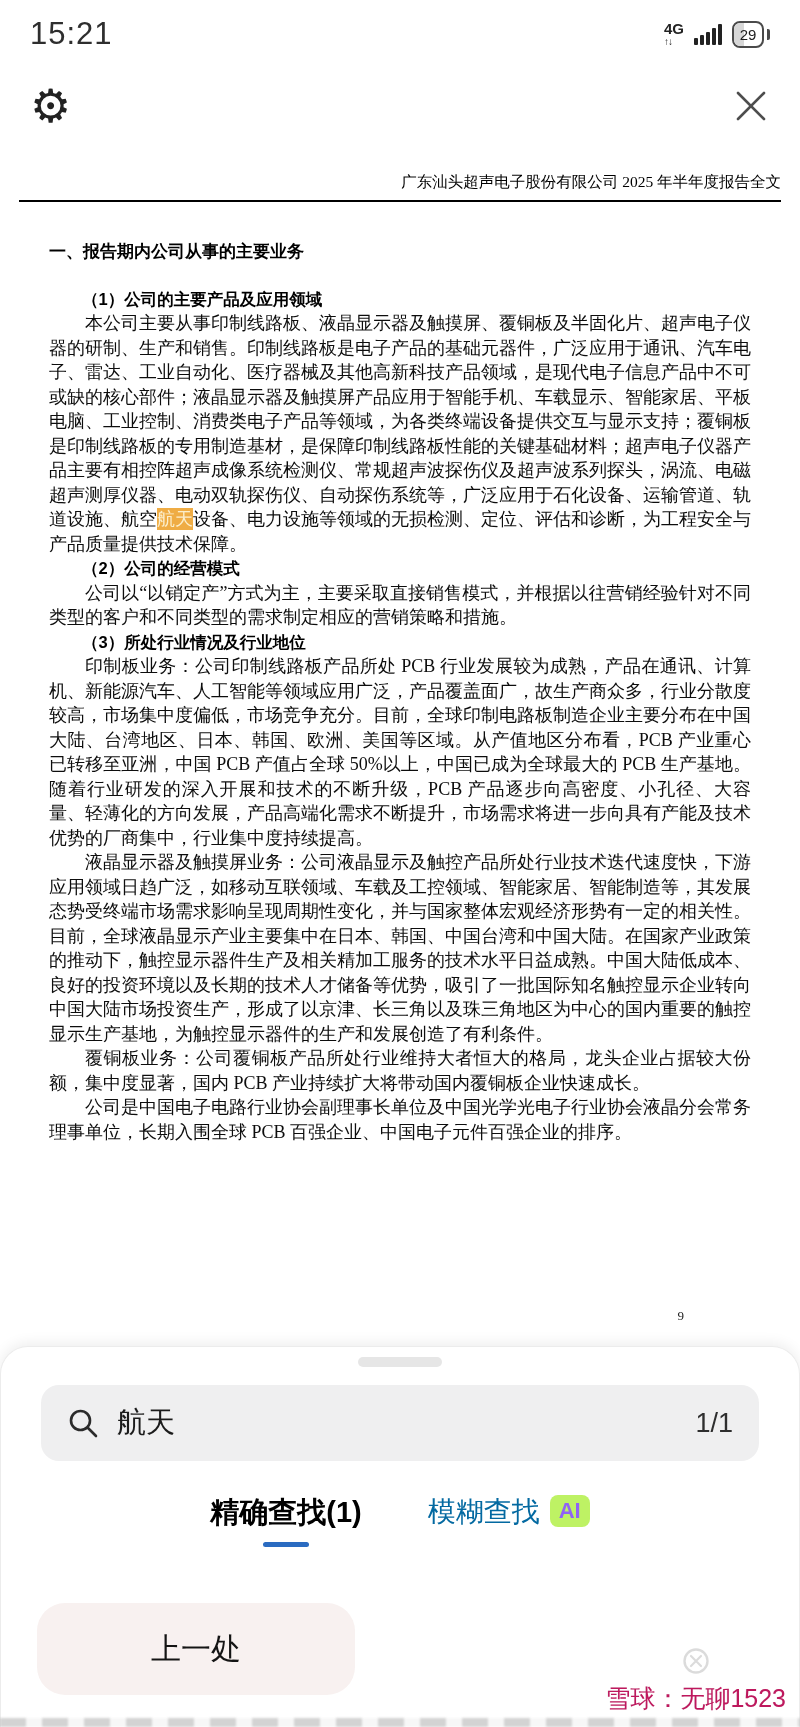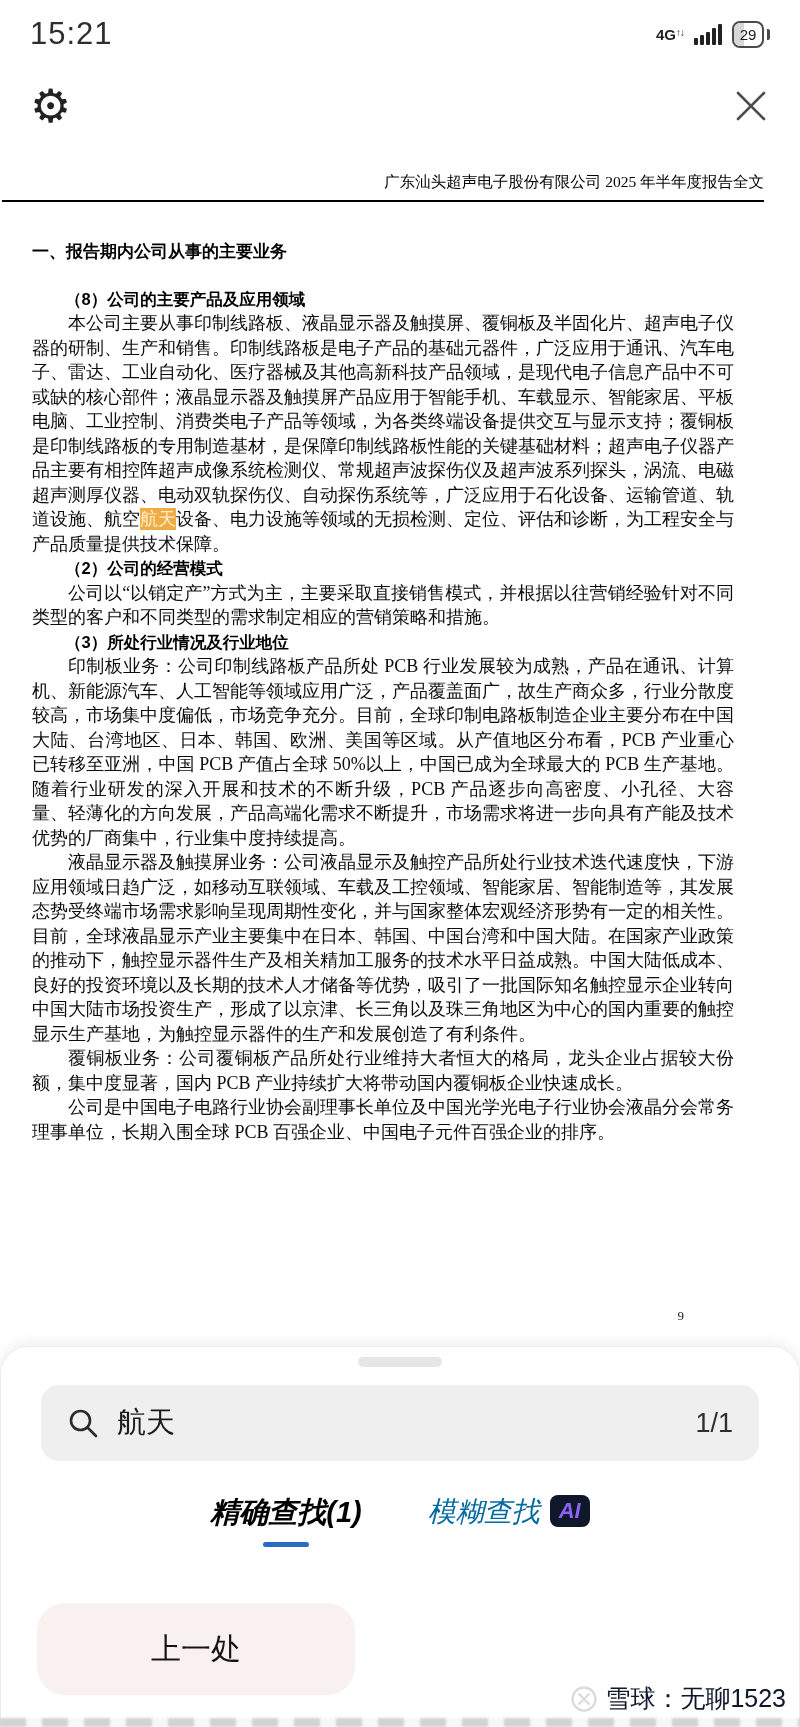--- a/index.html
+++ b/index.html
@@ -2,65 +2,65 @@
 <html><head>
 <meta charset="utf-8">
 <style>
   html,body{margin:0;padding:0;}
   body{width:800px;height:1727px;background:#ffffff;font-family:"Liberation Sans",sans-serif;position:relative;overflow:hidden;}
 
   
   .status-bar{position:absolute;top:12px;left:0;right:0;height:44px;display:flex;justify-content:space-between;align-items:center;padding:0 30px;box-sizing:border-box;gap:8px;}
   .time{font-size:31px;color:#2e2e2e;letter-spacing:1px;}
   .status-right{display:flex;align-items:center;gap:10px;}
-  .net{display:flex;flex-direction:row;align-items:flex-start;line-height:1;}
+  .net{display:flex;flex-direction:column;align-items:flex-start;line-height:1;}
   .net .g4{font-size:15px;font-weight:bold;color:#222;}
   .net .arrows{font-size:10px;color:#222;margin-top:1px;letter-spacing:-1px;}
   .bars{display:flex;align-items:flex-end;gap:2px;height:22px;}
   .bars span{width:4px;background:#222;border-radius:1px;display:block;}
   .b1{height:7px;}.b2{height:10px;}.b3{height:13px;}.b4{height:17px;}.b5{height:21px;}
   .battery{position:relative;width:32px;height:27px;border:2.5px solid #4a4a4a;border-radius:8px;display:flex;align-items:center;justify-content:center;box-sizing:border-box;background:#fff;overflow:hidden;}
   .battery .fill{position:absolute;left:0;top:0;bottom:0;width:34%;background:#d7d7d7;}
   .battery .pct{position:relative;font-size:15px;color:#1c1c1c;z-index:1;}
   .battery-nub{width:3px;height:11px;background:#4a4a4a;border-radius:0 2px 2px 0;margin-left:-7px;}
 
   
   .toolbar{position:absolute;top:76px;left:0;right:0;height:60px;display:flex;justify-content:space-between;align-items:center;padding:0 30px;box-sizing:border-box;}
   .gear{font-size:46px;color:#222;line-height:1;cursor:pointer;}
   .close-btn{width:38px;height:38px;cursor:pointer;}
 
   
-  .doc{position:absolute;top:172px;left:2px;width:762px;color:#0d0d0d;font-family:"Liberation Serif","DejaVu Serif",serif;}
+  .doc{position:absolute;top:172px;left:19px;width:762px;color:#0d0d0d;font-family:"Liberation Serif","DejaVu Serif",serif;}
   .doc-header{text-align:right;font-size:15.5px;color:#000;}
   .doc-rule{border:none;border-top:2px solid #000;margin:7px 0 0 0;}
   .doc-title{text-align:center;font-size:24px;font-weight:bold;margin-top:36px;font-family:"Liberation Sans",sans-serif;color:#000;}
   .doc-body{padding:0 30px;margin-top:38px;}
   .h-sec{font-size:17px;font-weight:bold;font-family:"Liberation Sans",sans-serif;line-height:24.5px;margin:0 0 22px 0;color:#000;}
   .h-sub{font-size:16.5px;font-weight:bold;font-family:"Liberation Sans",sans-serif;line-height:24.5px;margin:0;text-indent:2em;color:#000;}
   .para{font-size:18px;line-height:24.5px;text-align:justify;text-indent:2em;margin:0;}
   .hl{background:#efac44;color:#fbeecb;padding:1px 0;}
   .pagenum{position:absolute;top:1308px;right:116px;font-size:13px;font-family:"Liberation Serif",serif;color:#222;}
 
   
   .sheet{position:absolute;left:0;right:0;top:1346px;bottom:0;background:#ffffff;border-radius:28px 28px 0 0;border:1px solid #ececec;border-bottom:none;box-shadow:0 -3px 14px rgba(0,0,0,0.07);box-sizing:border-box;}
   .handle{width:84px;height:10px;border-radius:5px;background:#e6e6e6;margin:10px auto 0 auto;cursor:grab;}
   .searchbar{margin:18px 40px 0 40px;height:76px;border-radius:18px;background:#efeff0;display:flex;align-items:center;padding:0 26px;box-sizing:border-box;cursor:text;}
   .searchbar .query{font-size:29px;color:#1b1b1b;margin-left:18px;flex:1;}
   .searchbar .counter{font-size:27px;color:#2e2e2e;}
   .tabs{margin-top:32px;display:flex;justify-content:center;align-items:flex-start;gap:66px;}
-  .tab{cursor:pointer;text-align:center;font-style:italic;}
+  .tab{cursor:pointer;text-align:center;}
   .tab .lbl-active{font-size:29px;font-weight:bold;color:#000;}
   .tab .underline{width:46px;height:5px;border-radius:3px;margin:9px auto 0 auto;}
   .tab .lbl{font-size:28px;color:#0369a1;}
   .ai-badge{display:inline-block;font-size:22px;font-weight:bold;padding:3px 9px;border-radius:8px;margin-left:10px;vertical-align:3px;}
   .btn-row{margin-top:56px;display:flex;justify-content:space-between;padding:0 36px;}
   .nav-btn{width:318px;height:92px;border-radius:28px;background:#f8f1f0;display:flex;align-items:center;justify-content:center;font-size:30px;color:#141414;cursor:pointer;border:none;}
 
   
-  .watermark{position:absolute;right:14px;bottom:12px;display:flex;align-items:center;gap:7px;color:#0f172a;font-size:25px;text-shadow:1px 1px 1px rgba(255,255,255,.95), -0.5px -0.5px 0 rgba(0,0,0,.10);}
+  .watermark{position:absolute;right:14px;bottom:12px;display:flex;align-items:center;gap:7px;color:#be185d;font-size:25px;text-shadow:1px 1px 1px rgba(255,255,255,.95), -0.5px -0.5px 0 rgba(0,0,0,.10);flex-direction:column;}
   .wm-logo{opacity:.75;}
   .bottom-strip{position:absolute;left:0;right:0;bottom:0;height:9px;background:repeating-linear-gradient(90deg, rgba(140,140,140,.38) 0 26px, rgba(205,205,205,.16) 26px 42px);filter:blur(1.3px);}
 </style>
 </head>
 <body>
 
 <div class="screen">
 
   <div class="status-bar">
     <span class="time">15:21</span>
@@ -90,21 +90,21 @@
       <line x1="6" y1="6" x2="32" y2="32" stroke="#4d4d4d" stroke-width="2.6" stroke-linecap="round"></line>
       <line x1="32" y1="6" x2="6" y2="32" stroke="#4d4d4d" stroke-width="2.6" stroke-linecap="round"></line>
     </svg>
   </div>
 
   <div class="doc">
     <div class="doc-header">广东汕头超声电子股份有限公司 2025 年半年度报告全文</div>
     <hr class="doc-rule">
     <div class="doc-body">
       <p class="h-sec">一、报告期内公司从事的主要业务</p>
-      <p class="h-sub">（8）公司的主要产品及应用领域</p>
+      <p class="h-sub">（1）公司的主要产品及应用领域</p>
       <p class="para"><span>本公司主要从事印制线路板、液晶显示器及触摸屏、覆铜板及半固化片、超声电子仪器的研制、生产和销售。印制线路板是电子产品的基础元器件，广泛应用于通讯、汽车电子、雷达、工业自动化、医疗器械及其他高新科技产品领域，是现代电子信息产品中不可或缺的核心部件；液晶显示器及触摸屏产品应用于智能手机、车载显示、智能家居、平板电脑、工业控制、消费类电子产品等领域，为各类终端设备提供交互与显示支持；覆铜板是印制线路板的专用制造基材，是保障印制线路板性能的关键基础材料；超声电子仪器产品主要有相控阵超声成像系统检测仪、常规超声波探伤仪及超声波系列探头，涡流、电磁超声测厚仪器、电动双轨探伤仪、自动探伤系统等，广泛应用于石化设备、运输管道、轨道设施、航空</span><span class="hl" style="background: rgb(239, 172, 68);">航天</span><span>设备、电力设施等领域的无损检测、定位、评估和诊断，为工程安全与产品质量提供技术保障。</span></p>
       <p class="h-sub">（2）公司的经营模式</p>
       <p class="para">公司以“以销定产”方式为主，主要采取直接销售模式，并根据以往营销经验针对不同类型的客户和不同类型的需求制定相应的营销策略和措施。</p>
       <p class="h-sub">（3）所处行业情况及行业地位</p>
       <p class="para">印制板业务：公司印制线路板产品所处 PCB 行业发展较为成熟，产品在通讯、计算机、新能源汽车、人工智能等领域应用广泛，产品覆盖面广，故生产商众多，行业分散度较高，市场集中度偏低，市场竞争充分。目前，全球印制电路板制造企业主要分布在中国大陆、台湾地区、日本、韩国、欧洲、美国等区域。从产值地区分布看，PCB 产业重心已转移至亚洲，中国 PCB 产值占全球 50%以上，中国已成为全球最大的 PCB 生产基地。随着行业研发的深入开展和技术的不断升级，PCB 产品逐步向高密度、小孔径、大容量、轻薄化的方向发展，产品高端化需求不断提升，市场需求将进一步向具有产能及技术优势的厂商集中，行业集中度持续提高。</p>
       <p class="para">液晶显示器及触摸屏业务：公司液晶显示及触控产品所处行业技术迭代速度快，下游应用领域日趋广泛，如移动互联领域、车载及工控领域、智能家居、智能制造等，其发展态势受终端市场需求影响呈现周期性变化，并与国家整体宏观经济形势有一定的相关性。目前，全球液晶显示产业主要集中在日本、韩国、中国台湾和中国大陆。在国家产业政策的推动下，触控显示器件生产及相关精加工服务的技术水平日益成熟。中国大陆低成本、良好的投资环境以及长期的技术人才储备等优势，吸引了一批国际知名触控显示企业转向中国大陆市场投资生产，形成了以京津、长三角以及珠三角地区为中心的国内重要的触控显示生产基地，为触控显示器件的生产和发展创造了有利条件。</p>
       <p class="para">覆铜板业务：公司覆铜板产品所处行业维持大者恒大的格局，龙头企业占据较大份额，集中度显著，国内 PCB 产业持续扩大将带动国内覆铜板企业快速成长。</p>
       <p class="para">公司是中国电子电路行业协会副理事长单位及中国光学光电子行业协会液晶分会常务理事单位，长期入围全球 PCB 百强企业、中国电子元件百强企业的排序。</p>
     </div>
   </div>
@@ -119,21 +119,21 @@
       </svg>
       <span class="query">航天</span>
       <span class="counter">1/1</span>
     </div>
     <div class="tabs">
       <div class="tab">
         <span class="lbl-active">精确查找(1)</span>
         <div class="underline" style="background: rgb(42, 107, 193);"></div>
       </div>
       <div class="tab">
-        <span class="lbl">模糊查找</span><span class="ai-badge" style="color: rgb(143, 98, 245); background: #0f172a;">AI</span>
+        <span class="lbl">模糊查找</span><span class="ai-badge" style="color: rgb(143, 98, 245); background: #bef264;">AI</span>
       </div>
     </div>
     <div class="btn-row">
       <button class="nav-btn">上一处</button>
     </div>
   </div>
 
   <div class="watermark">
     <svg class="wm-logo" width="28" height="28" viewBox="0 0 28 28">
       <circle cx="14" cy="14" r="11.5" fill="none" stroke="#d0d0d0" stroke-width="2.4"></circle>

